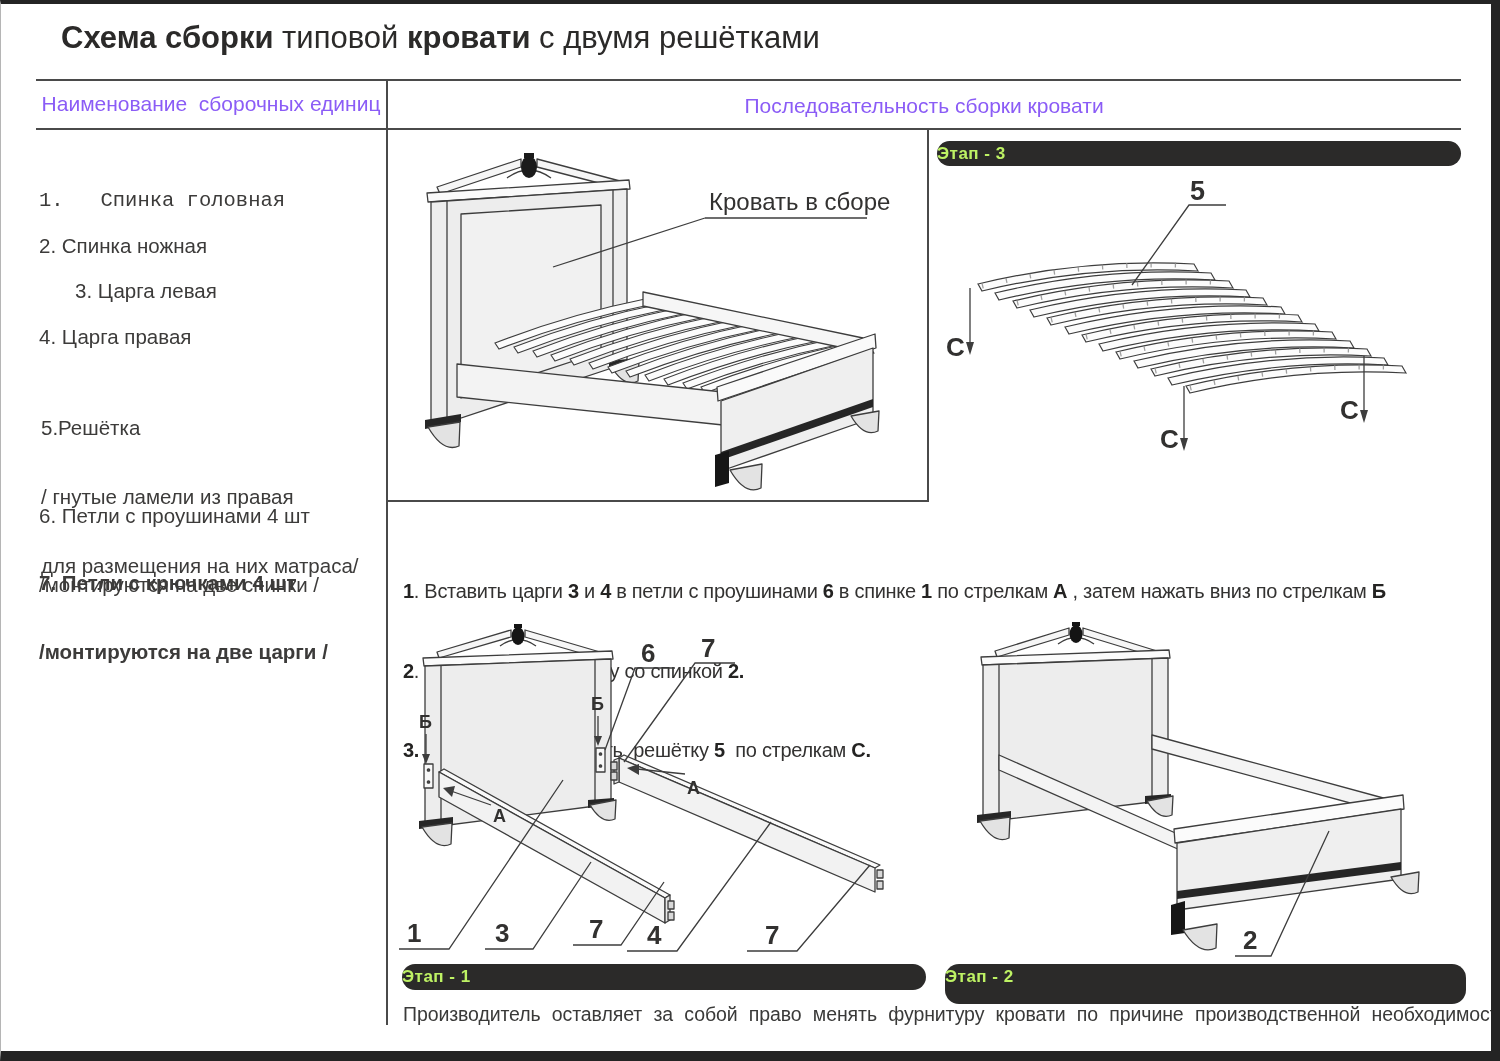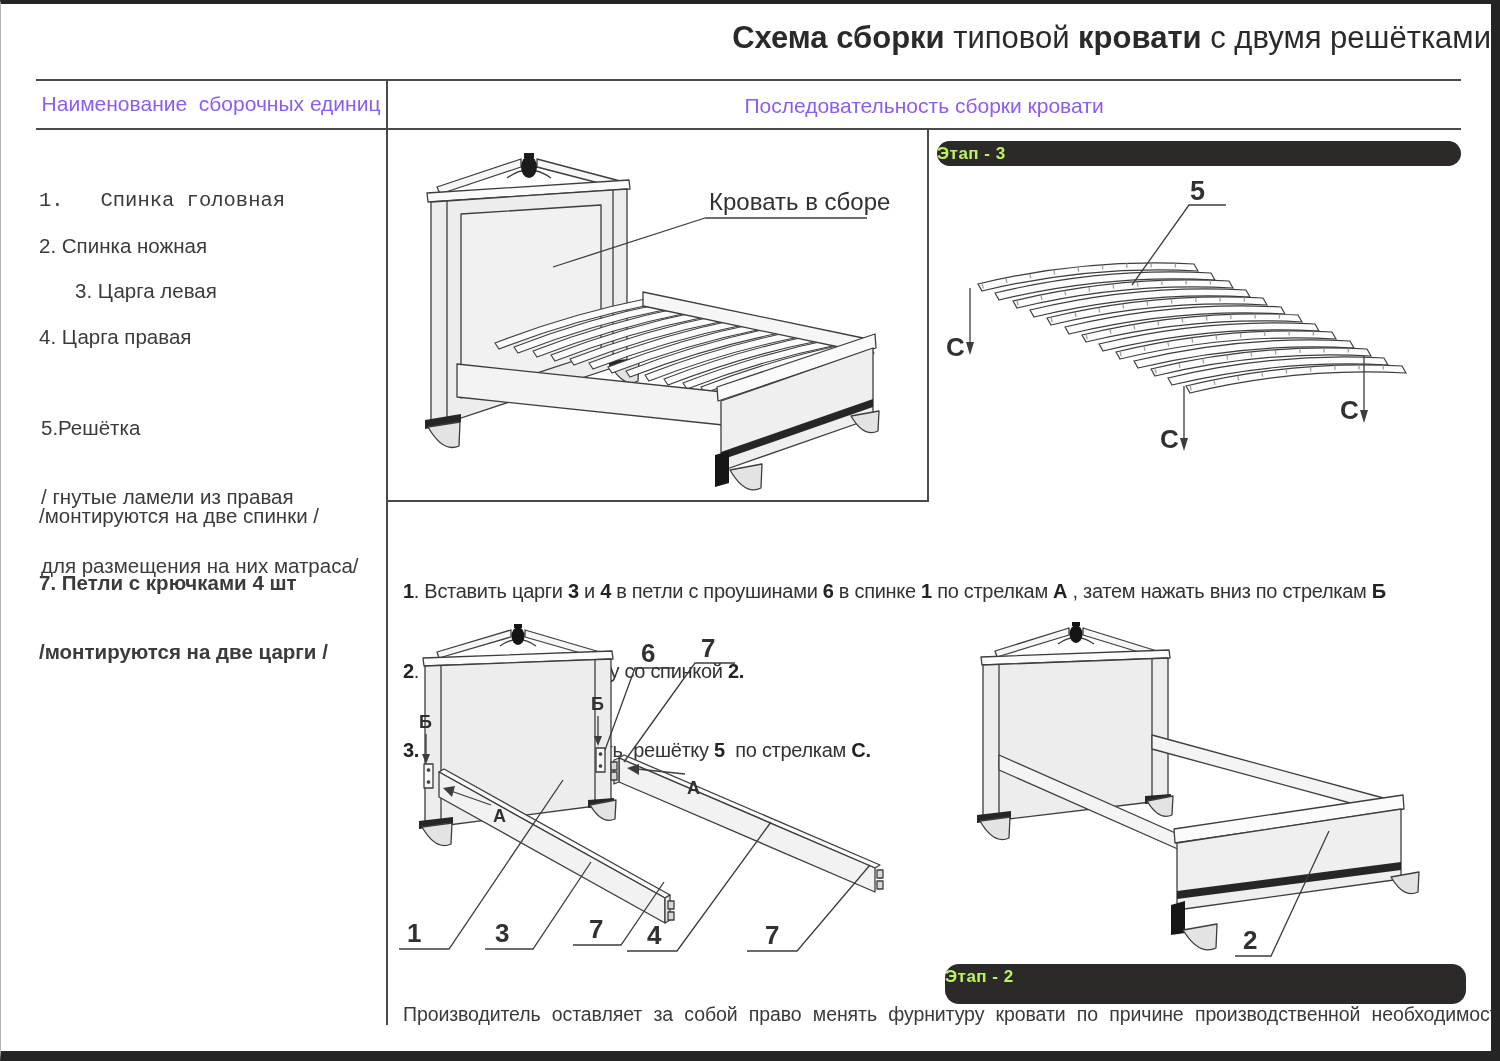--- a/index.html
+++ b/index.html
@@ -5,21 +5,21 @@
   html,body{margin:0;padding:0;background:#e9e9e9;}
   .page{
     position:relative; width:1500px; height:1061px; background:#fff;
     font-family:"Liberation Sans",sans-serif; color:#2b2a29;
     border-top:4px solid #242424; border-right:9px solid #242424;
     border-bottom:10px solid #242424; border-left:1px solid #b5b5b5;
     box-sizing:border-box; overflow:hidden;
   }
   .rule{position:absolute; background:#4a4a4a; height:2px;}
   .vrule{position:absolute; background:#4a4a4a; width:2px;}
-  .title{position:absolute; left:0; right:0; top:16px; text-align:right;
+  .title{position:absolute; left:0; right:0; top:16px; text-align:left;
          font-size:31px; color:#2b2a29; padding-left:60px; white-space:pre;}
   .title .b{font-weight:bold;}
   .colhead{position:absolute; text-align:center; font-size:21px; color:#8b5cf6; white-space:pre;}
   .parts-item{position:absolute; font-size:20.5px; line-height:23px; color:#3c3b3a; white-space:pre;}
   .pill{position:absolute; background:#2b2a29; border-radius:14px; color:#bef264;
         font-weight:bold; text-align:left; font-size:17px; letter-spacing:.5px;}
   .instr{position:absolute; font-size:20px; line-height:26.5px; color:#333231;
          letter-spacing:-0.3px; white-space:pre-wrap;}
   .instr .b{font-weight:bold; color:#242322;}
   .footer{position:absolute; font-size:19.5px; color:#3a3a39; white-space:nowrap;
@@ -47,20 +47,21 @@
   <div class="parts-item" style="left:38px;top:185px;font-family:Liberation Mono, monospace;">1.   Спинка головная</div>
   <div class="parts-item" style="left:38px;top:230px;">2. Спинка ножная</div>
   <div class="parts-item" style="left:38px;top:275px;margin-left:36px;">3. Царга левая</div>
   <div class="parts-item" style="left:38px;top:321px;">4. Царга правая</div>
   <div class="parts-item" style="left:40px;top:366px;">
     <div>5.Решётка</div>
     <div>/ гнутые ламели из правая</div>
     <div>для размещения на них матраса/</div>
   </div>
   <div class="parts-item" style="left:38px;top:454px;">
+    <div>6. Петли с проушинами 4 шт</div>
     <div>/монтируются на две спинки /</div>
   </div>
   <div class="parts-item" style="left:38px;top:521px;font-weight:bold;">
     <div>7. Петли с крючками 4 шт</div>
     <div>/монтируются на две царги /</div>
   </div>
 
   <div class="pill" style="left:936px;top:137px;width:524px;height:25px;line-height:25px;">Этап - 3</div>
 
   <svg style="left:386px;top:126px;" width="540" height="370" viewBox="0 0 540 370">
@@ -287,17 +288,18 @@
       <polygon points="228,288 242,284 242,316 228,318" fill="#161616" stroke="none"></polygon>
       <path d="M240,313 q16,26 33,18 l1,-24 z" fill="#e3e3e3"></path>
       <path d="M448,260 q13,22 27,15 l1,-20 z" fill="#e3e3e3"></path>
     </g>
     <g>
       <text x="300" y="332" font-size="26" font-weight="bold">2</text>
       <polyline class="ln" points="292,339 328,339 386,214"></polyline>
     </g>
   </svg>
 
+  <div class="pill" style="left:401px;top:960px;width:524px;height:26px;line-height:26px;">Этап - 1</div>
   <div class="pill" style="left:944px;top:960px;width:521px;height:40px;line-height:26px;">Этап - 2</div>
 
   <div class="footer" style="left:402px;top:999px;width:1058px;">Производитель оставляет за собой право менять фурнитуру кровати по причине производственной необходимости</div>
 
 </div>
 
 </body></html>

